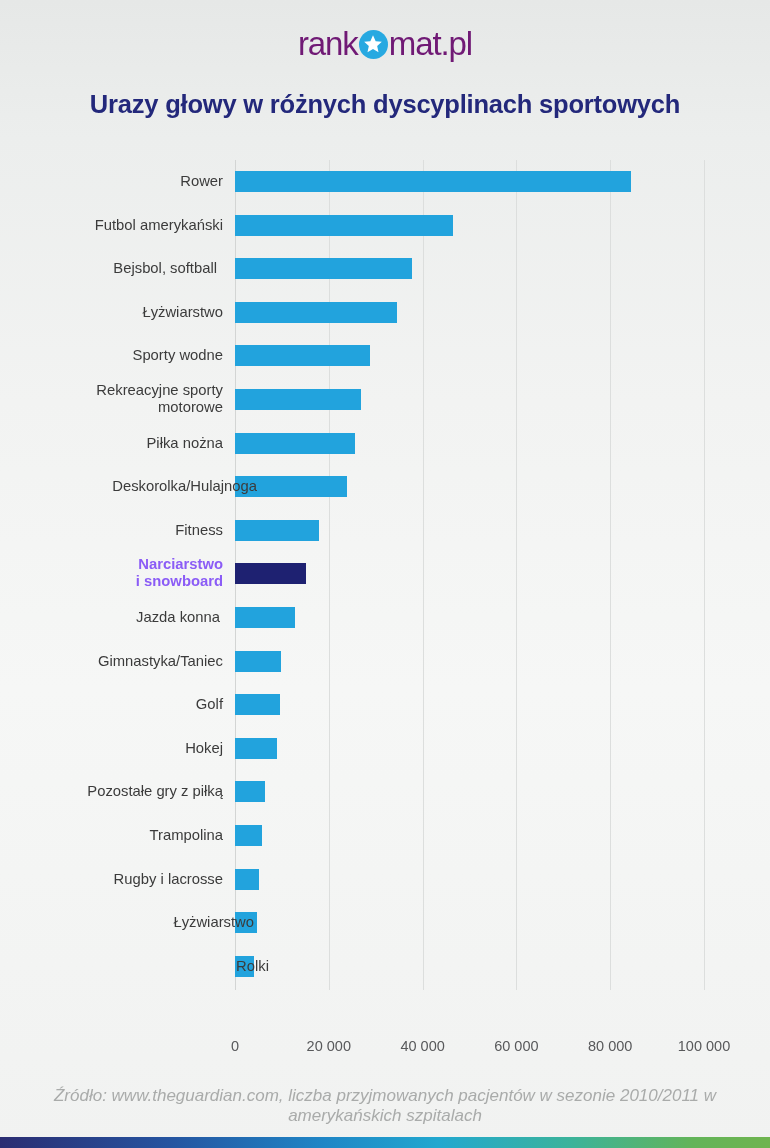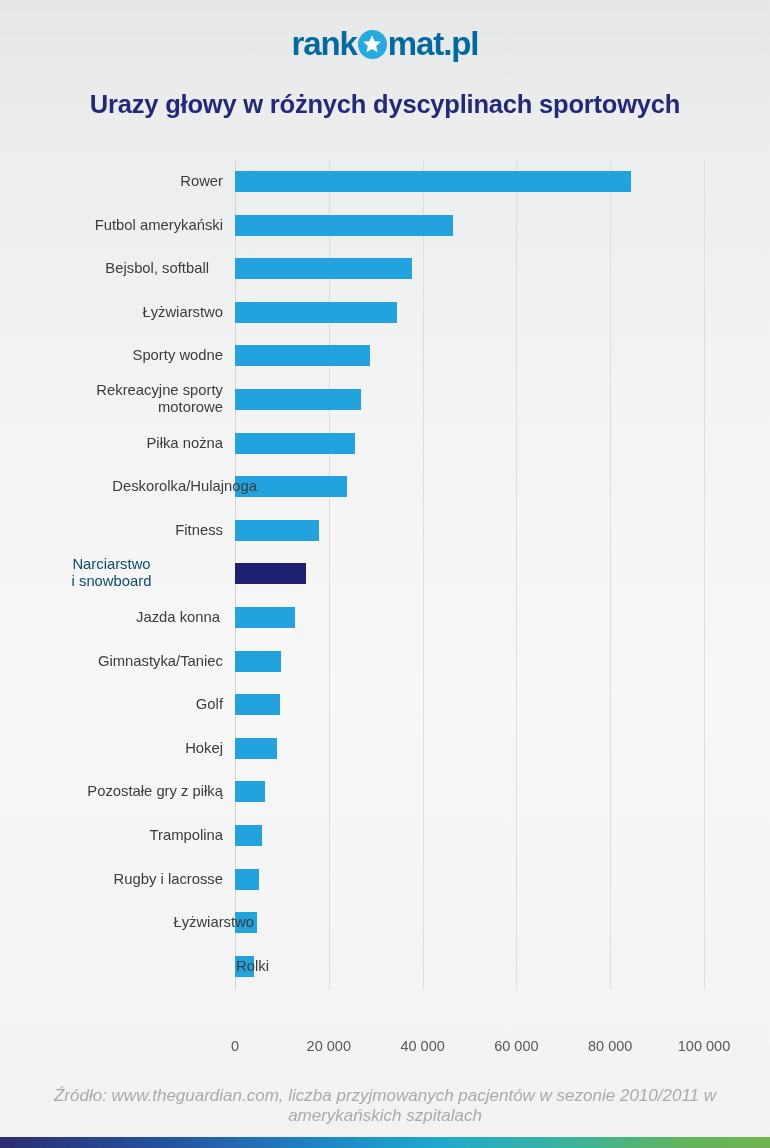--- a/index.html
+++ b/index.html
@@ -6,21 +6,21 @@
   html,body { width:770px; height:1148px; }
   body {
     font-family:"Liberation Sans", sans-serif;
     background:linear-gradient(180deg,#e6e8e7 0%, #eceeed 12%, #f2f3f2 35%, #f6f7f6 60%, #f1f2f1 100%);
     position:relative;
     overflow:hidden;
   }
 
   
   #logo-row{ height:86px; display:flex; align-items:center; justify-content:center; }
-  #logo{ display:flex; align-items:center; font-size:33px; font-weight:bold; color:#0369a1; letter-spacing:-1.1px; }
+  #logo{ display:flex; align-items:center; font-size:33px; font-weight:normal; color:#701a75; letter-spacing:-1.1px; }
   #logo .seg{ line-height:1; }
   #logo-star{
     width:29px; height:29px; border-radius:50%; background:#27a9e1;
     display:inline-flex; align-items:center; justify-content:center;
     margin:0 1px; position:relative; top:1px;
   }
   #logo-star svg{ width:20px; height:20px; display:block; }
 
   
   #title{
@@ -39,21 +39,21 @@
   .bar{
     position:absolute; left:0; top:11px; height:21px; background:#22a3dd;
   }
   .bar.hl{ background:#1e2171; }
 
   .cat-label{
     position:absolute; right:0; width:215px; text-align:right;
     color:#3b3b3b; font-size:14.8px; line-height:17px;
     padding-right:12px;
   }
-  .cat-label.hl{ color:#0c4a6e; font-weight:normal;text-align:center; }
+  .cat-label.hl{ color:#8b5cf6; font-weight:bold; }
 
   
   #xaxis{ position:absolute; left:0; top:1038px; width:770px; height:24px; }
   .xtick{
     position:absolute; transform:translateX(-50%);
     font-size:14.5px; color:#58595b; white-space:nowrap;
   }
 
   
   #footer{
@@ -146,21 +146,21 @@
       <div class="row" style="top: 741.2px;">
         <div class="bar" title="Łyżwiarstwo: 4700" style="width: 22.043px;"></div>
       </div>
       <div class="row" style="top: 784.8px;">
         <div class="bar" title="Rolki: 4100" style="width: 19.229px;"></div>
       </div>
     </div>
   <div id="labels-layer">
       <div class="cat-label" style="width: 235px; left: 0px; top: 13px;">Rower</div>
       <div class="cat-label" style="width: 235px; left: 0px; top: 56.6px;">Futbol amerykański</div>
-      <div class="cat-label" style="width: 217px; left: 4px; top: 100.2px;">Bejsbol, softball</div>
+      <div class="cat-label" style="width: 217px; left: 12px; top: 100.2px;">Bejsbol, softball</div>
       <div class="cat-label" style="width: 235px; left: 0px; top: 143.8px;">Łyżwiarstwo</div>
       <div class="cat-label" style="width: 235px; left: 0px; top: 187.4px;">Sporty wodne</div>
       <div class="cat-label" style="width: 235px; left: 0px; top: 222px;">Rekreacyjne sporty<br>motorowe</div>
       <div class="cat-label" style="width: 235px; left: 0px; top: 274.6px;">Piłka nożna</div>
       <div class="cat-label" style="width: 269px; left: 0px; top: 318.2px;">Deskorolka/Hulajnoga</div>
       <div class="cat-label" style="width: 235px; left: 0px; top: 361.8px;">Fitness</div>
       <div class="cat-label hl" style="width: 235px; left: 0px; top: 396.4px;">Narciarstwo<br>i snowboard</div>
       <div class="cat-label" style="width: 232px; left: 0px; top: 449px;">Jazda konna</div>
       <div class="cat-label" style="width: 235px; left: 0px; top: 492.6px;">Gimnastyka/Taniec</div>
       <div class="cat-label" style="width: 235px; left: 0px; top: 536.2px;">Golf</div>

